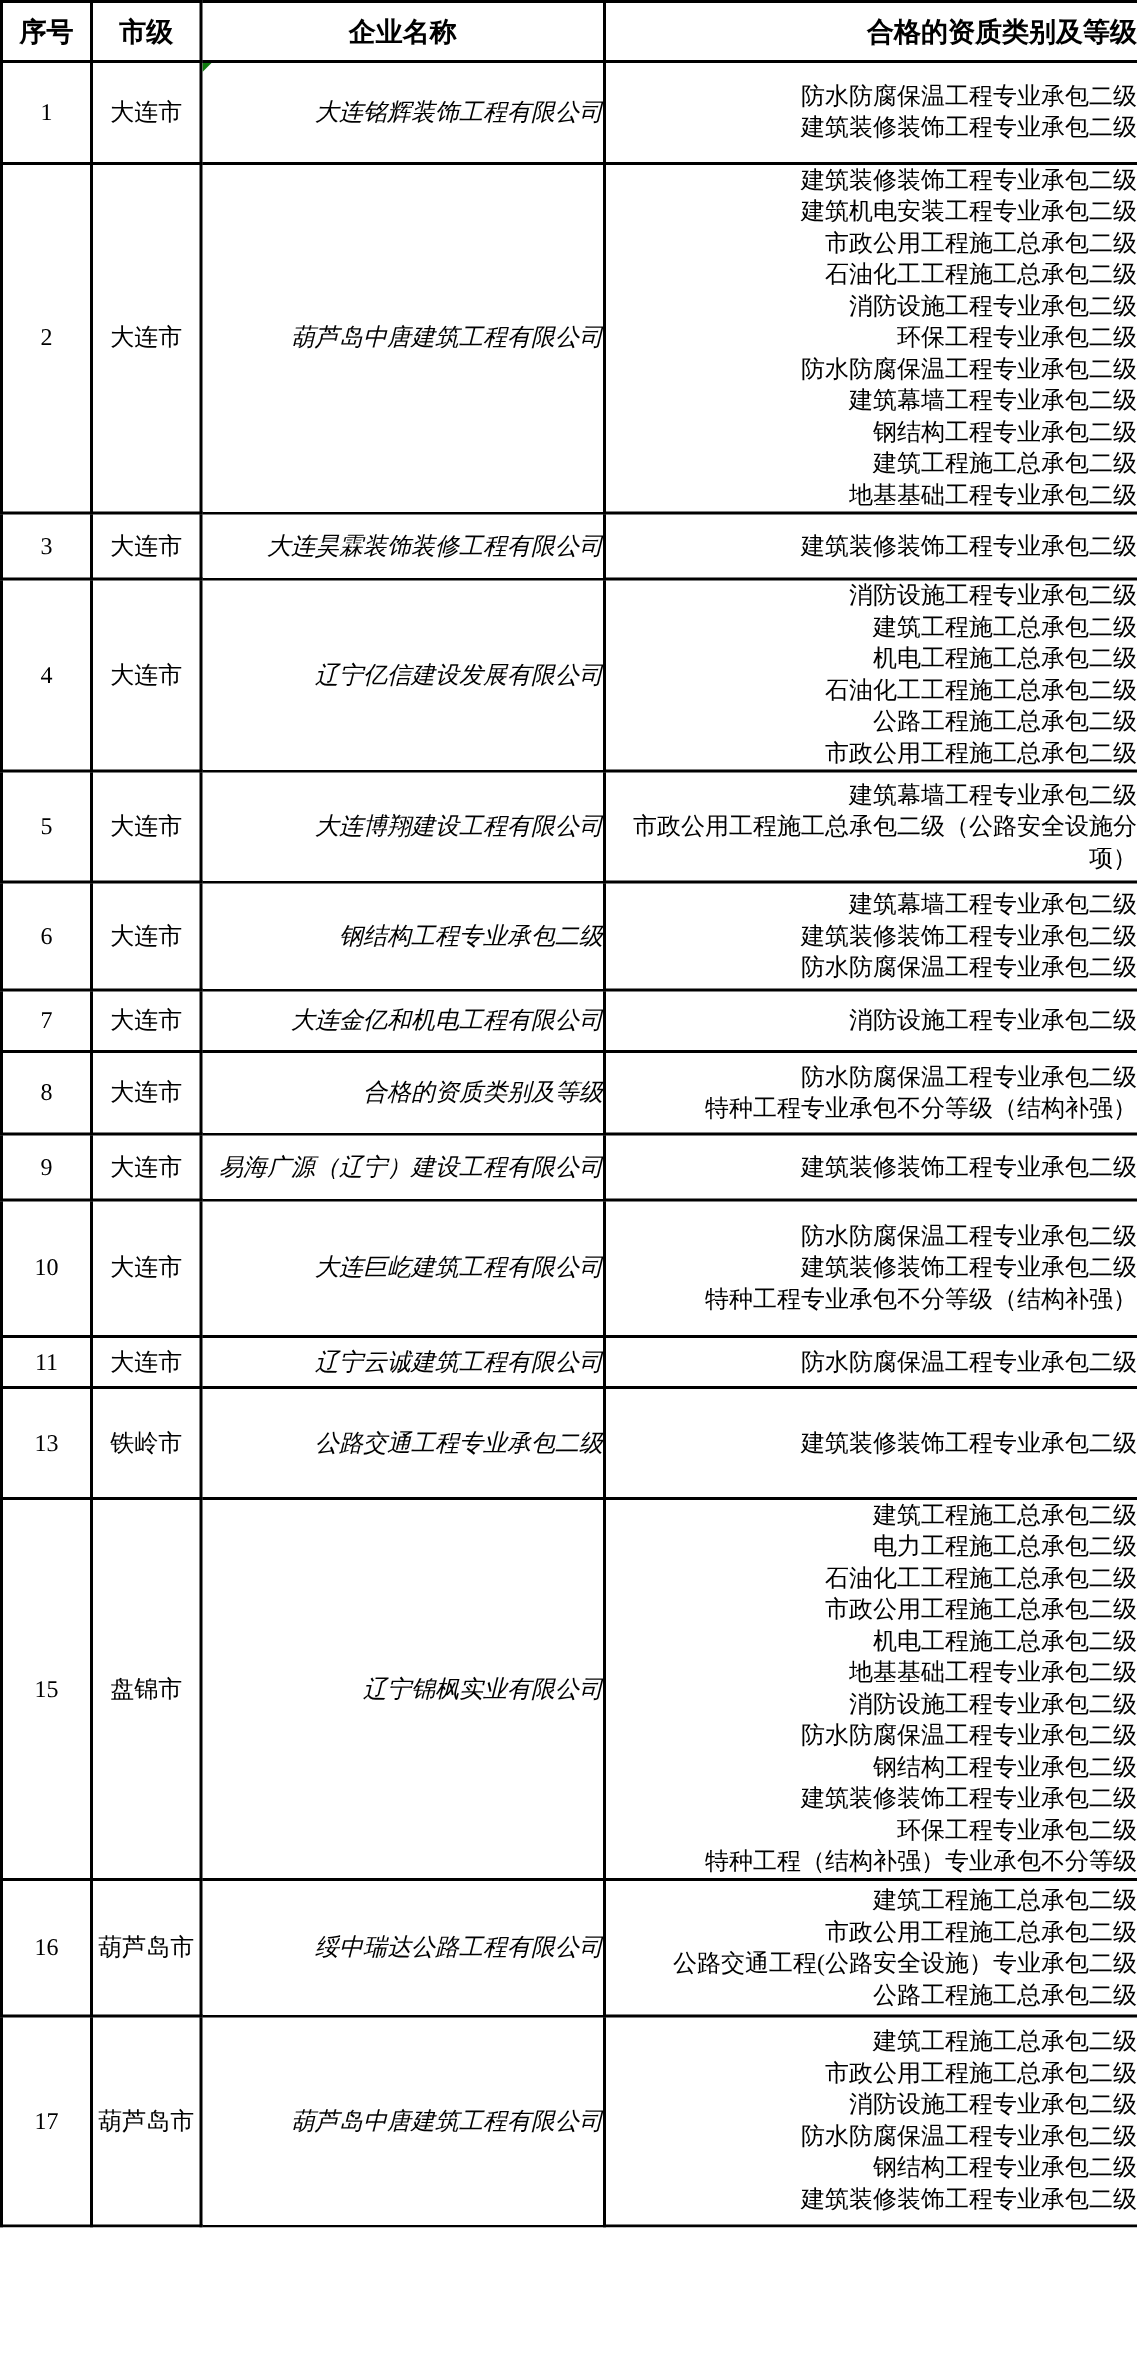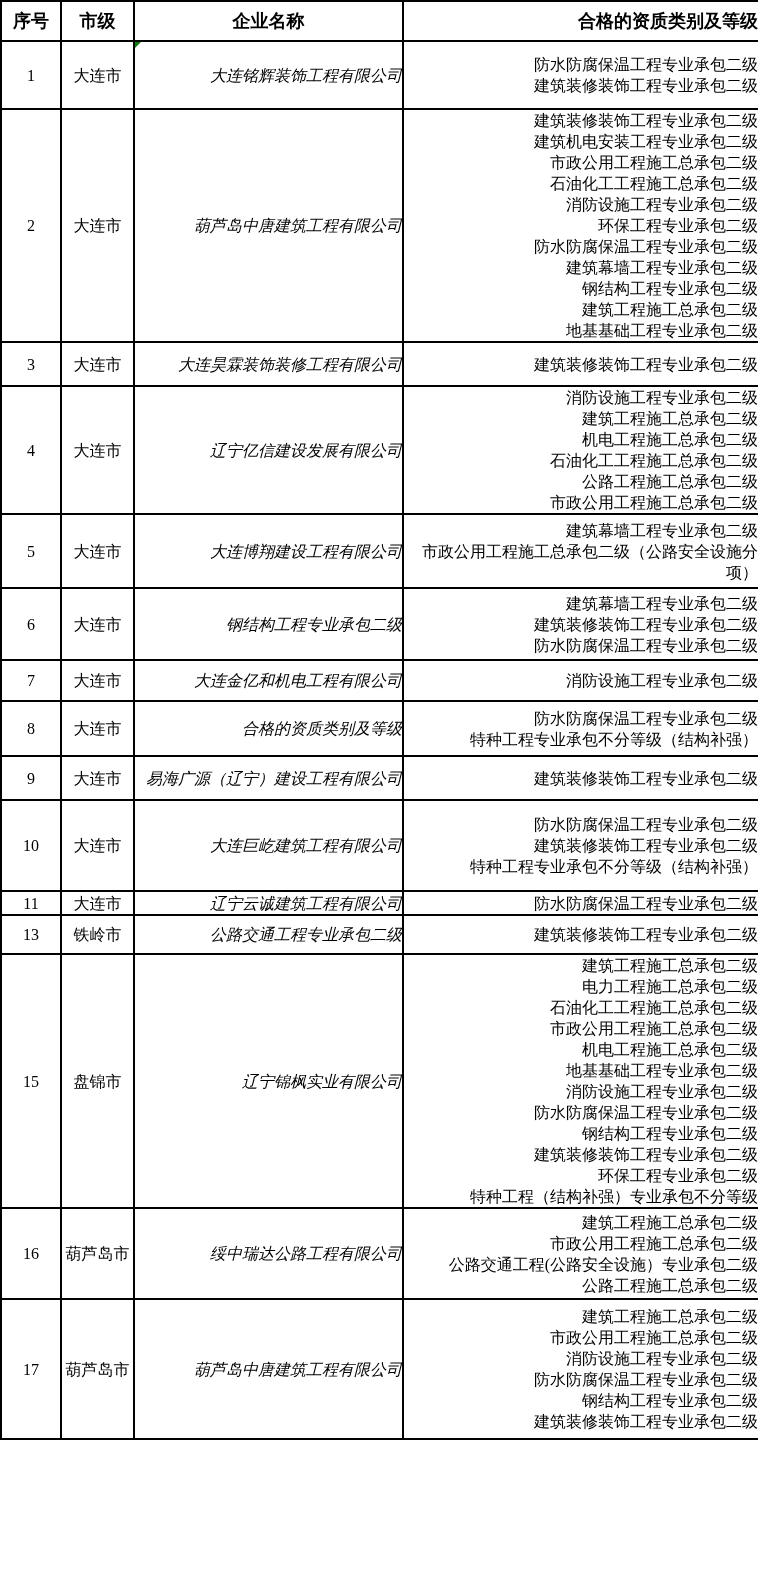--- a/index.html
+++ b/index.html
@@ -170,29 +170,29 @@
       <tr style="height: 91px;">
         <td class="c-index">10</td>
         <td class="c-city">大连市</td>
         <td class="c-company"><span>大连巨屹建筑工程有限公司</span></td>
         <td class="c-quals">
           <div class="qline">防水防腐保温工程专业承包二级</div>
           <div class="qline">建筑装修装饰工程专业承包二级</div>
           <div class="qline">特种工程专业承包不分等级（结构补强）</div>
         </td>
       </tr>
-      <tr style="height: 24px;">
+      <tr style="height: 34px;">
         <td class="c-index">11</td>
         <td class="c-city">大连市</td>
         <td class="c-company"><span>辽宁云诚建筑工程有限公司</span></td>
         <td class="c-quals">
           <div class="qline">防水防腐保温工程专业承包二级</div>
         </td>
       </tr>
-      <tr style="height: 39px; margin-top: 40px;">
+      <tr style="height: 74px; margin-top: 40px;">
         <td class="c-index">13</td>
         <td class="c-city">铁岭市</td>
         <td class="c-company"><span>公路交通工程专业承包二级</span></td>
         <td class="c-quals">
           <div class="qline">建筑装修装饰工程专业承包二级</div>
         </td>
       </tr>
       <tr style="height: 248px;">
         <td class="c-index">15</td>
         <td class="c-city">盘锦市</td>

